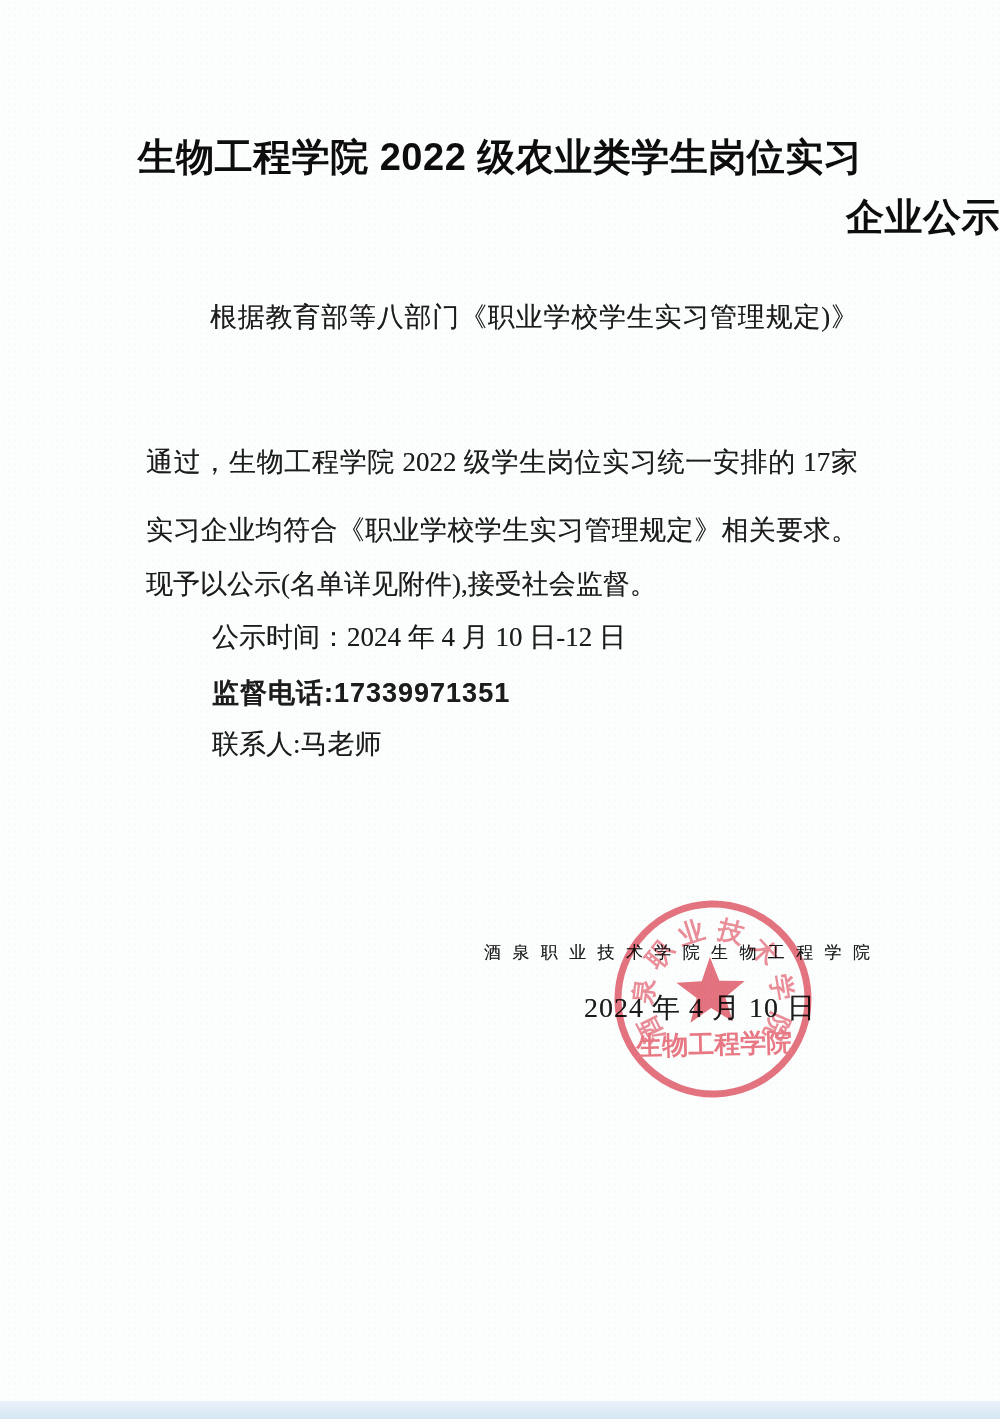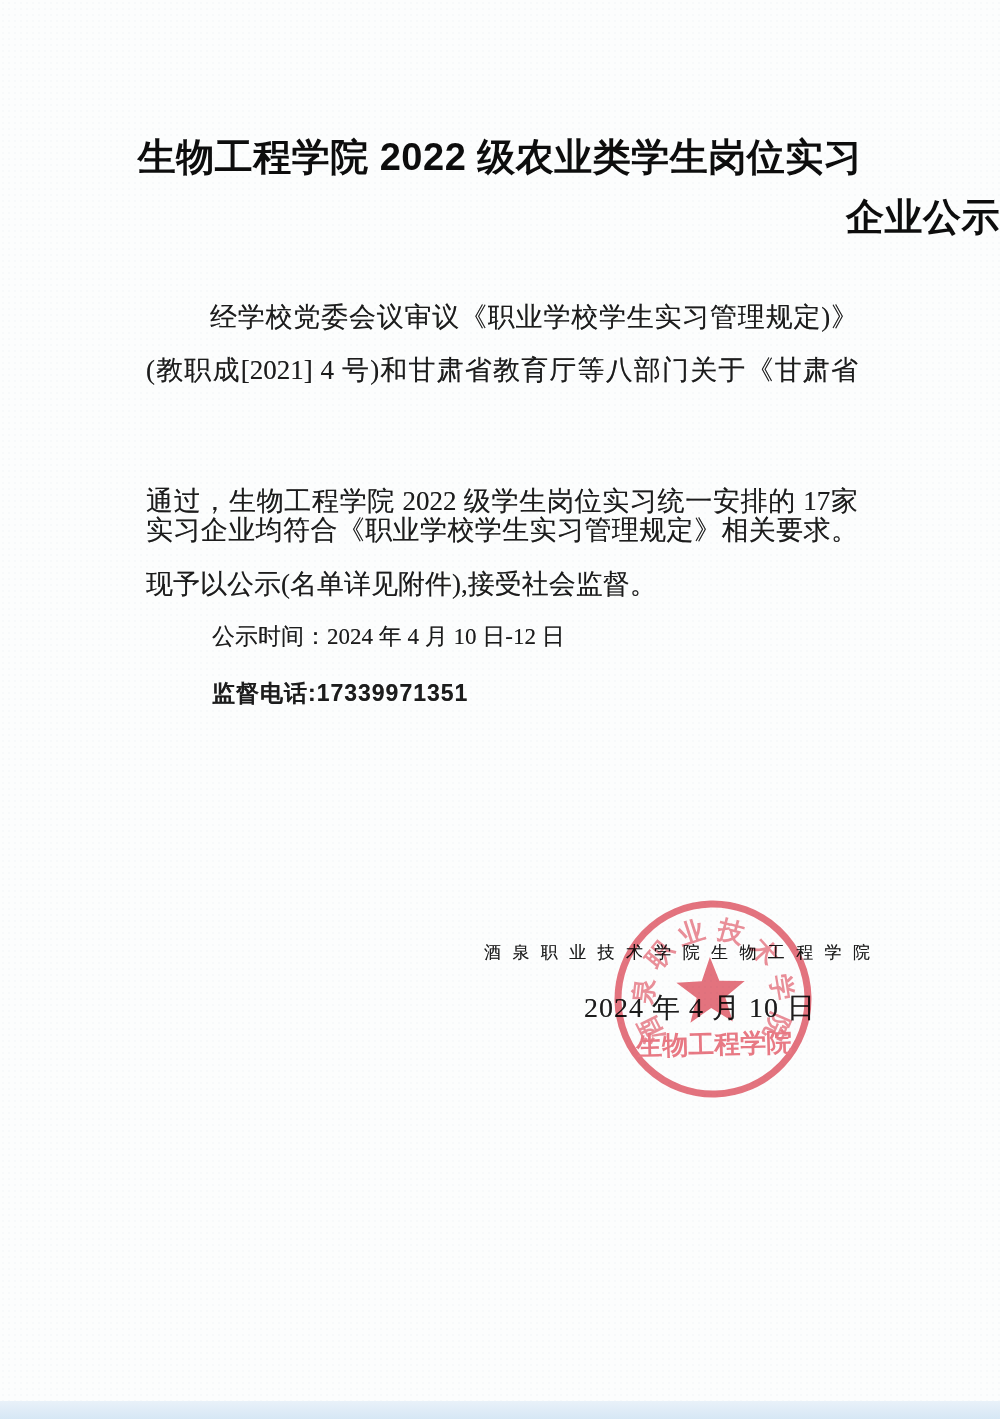--- a/index.html
+++ b/index.html
@@ -53,21 +53,21 @@
   .body-line.justified {
     white-space: normal;
     text-align: justify;
     text-align-last: justify;
     text-justify: inter-character;
   }
   .body-line.indented { padding-left: 64px; width: 648px; }
   .info-line {
     position: absolute;
     left: 212px;
-    font-size: 23px;
+    font-size: 27px;
     line-height: 34px;
     color: #1c1c1c;
     white-space: nowrap;
     text-shadow: 0 0 0.5px rgba(40,40,40,0.55);
   }
   .info-line.emph {
     font-family: "Liberation Sans", sans-serif;
     font-weight: 600;
     letter-spacing: 1px;
   }
@@ -128,28 +128,28 @@
   }
 </style>
 </head>
 <body>
 
 <div class="page">
 
   <div class="title-line title-1">生物工程学院 2022 级农业类学生岗位实习</div>
   <div class="title-line title-2">企业公示</div>
 
-  <div class="body-line justified indented" style="top:300px">经学校党委会议审议《职业学校学生实习管理规定)》</div>
-  <div class="body-line justified" style="top:353px">(教职成[2021] 4 号)和甘肃省教育厅等八部门关于《甘肃省</div>
-  <div class="body-line justified" style="top:484px">通过，生物工程学院 2022 级学生岗位实习统一安排的 17家</div>
+  <div class="body-line justified indented" style="top:300px">根据教育部等八部门《职业学校学生实习管理规定)》</div>
+  <div class="body-line justified" style="top:445px">通过，生物工程学院 2022 级学生岗位实习统一安排的 17家</div>
   <div class="body-line" style="top:567px">现予以公示(名单详见附件),接受社会监督。</div>
   <div class="body-line justified" style="top:513px">实习企业均符合《职业学校学生实习管理规定》相关要求。</div>
 
   <div class="info-line" style="top:620px">公示时间：2024 年 4 月 10 日-12 日</div>
   <div class="info-line emph" style="top:676px">监督电话:17339971351</div>
+  <div class="info-line" style="top:727px">联系人:马老师</div>
 
   <div class="signature-line">酒泉职业技术学院生物工程学院</div>
   <div class="date-line">2024 年 4 月 10 日</div>
 
   <svg class="stamp" viewBox="0 0 220 220" aria-hidden="true">
     <circle class="ring" cx="110" cy="110" r="95"></circle>
     <text class="arc-char" transform="rotate(-115 110 110)" x="110" y="49">酒</text>
     <text class="arc-char" transform="rotate(-82 110 110)" x="110" y="49">泉</text>
     <text class="arc-char" transform="rotate(-49 110 110)" x="110" y="49">职</text>
     <text class="arc-char" transform="rotate(-16.5 110 110)" x="110" y="49">业</text>

